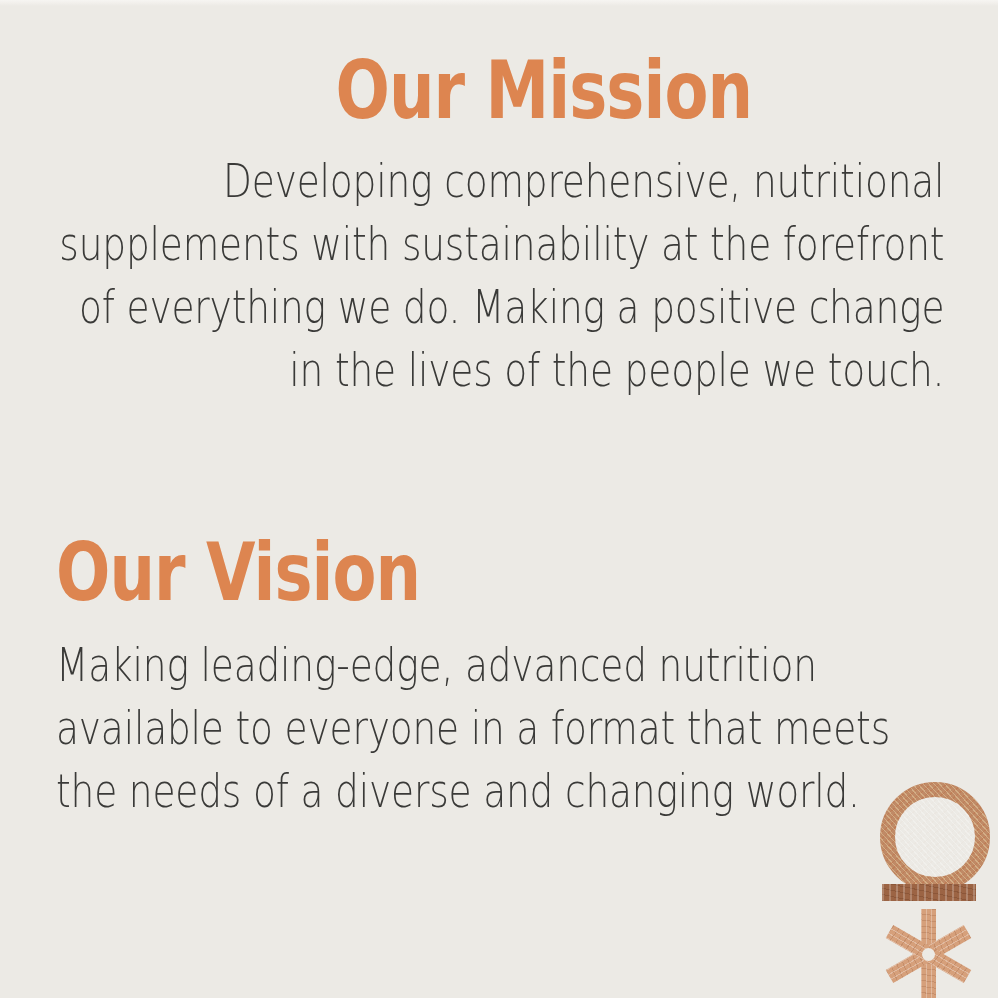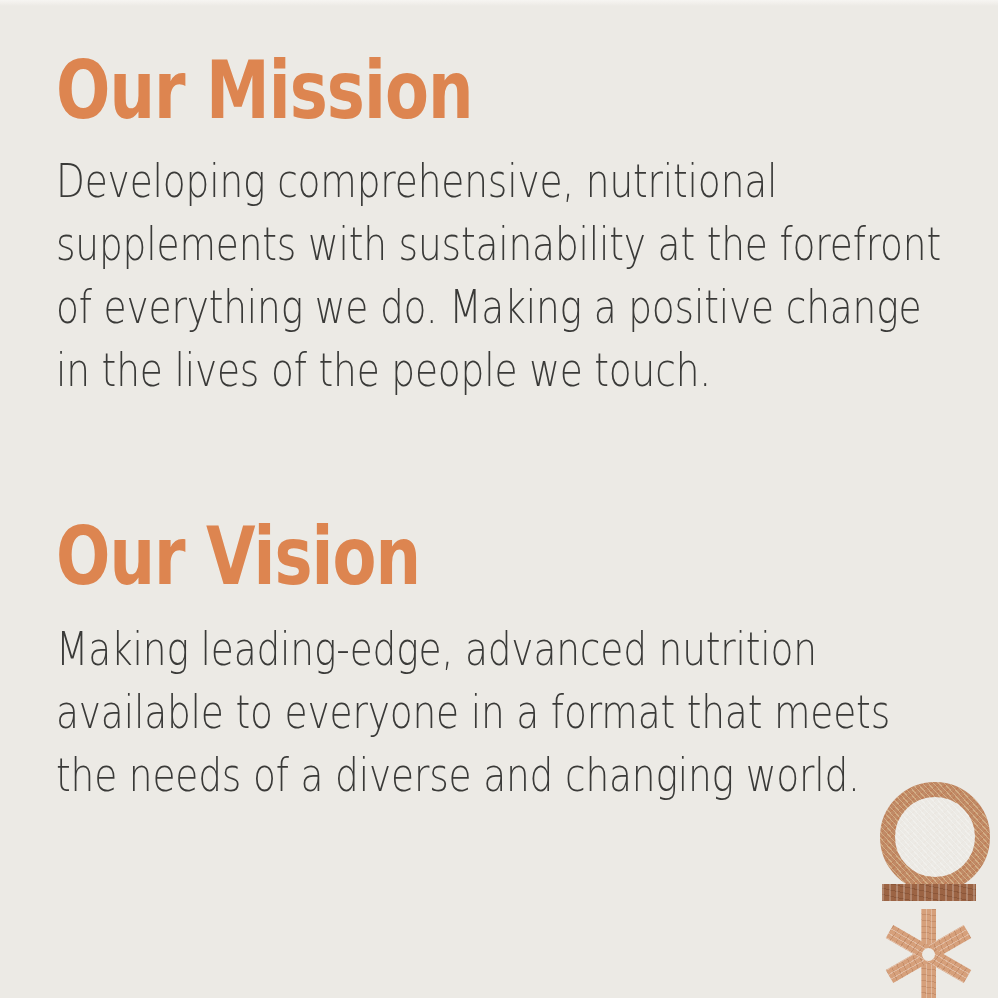--- a/index.html
+++ b/index.html
@@ -31,22 +31,22 @@
     background: linear-gradient(to bottom, #F6F5F2 0%, #F1EFEB 55%, #ECEAE5 100%);
   }
 
   .content {
     position: absolute;
     left: 56px;
     top: 0;
     width: 890px;
   }
 
-  .block-mission { position: absolute; top: 46px; left: 0; width: 870px; }
-  .block-vision  { position: absolute; top: 512px; left: 0; width: 870px; }
+  .block-mission { position: absolute; top: 46px; left: 0; width: 870px; text-align: right; }
+  .block-vision  { position: absolute; top: 528px; left: 0; width: 870px; }
 
   h2.heading {
     margin: 0;
     font-family: "DejaVu Sans", "Liberation Sans", sans-serif;
     font-weight: 700;
     font-size: 80px;
     line-height: 90px;
     letter-spacing: -1.2px;
     color: #DD8550;
     transform: scaleX(0.80);

